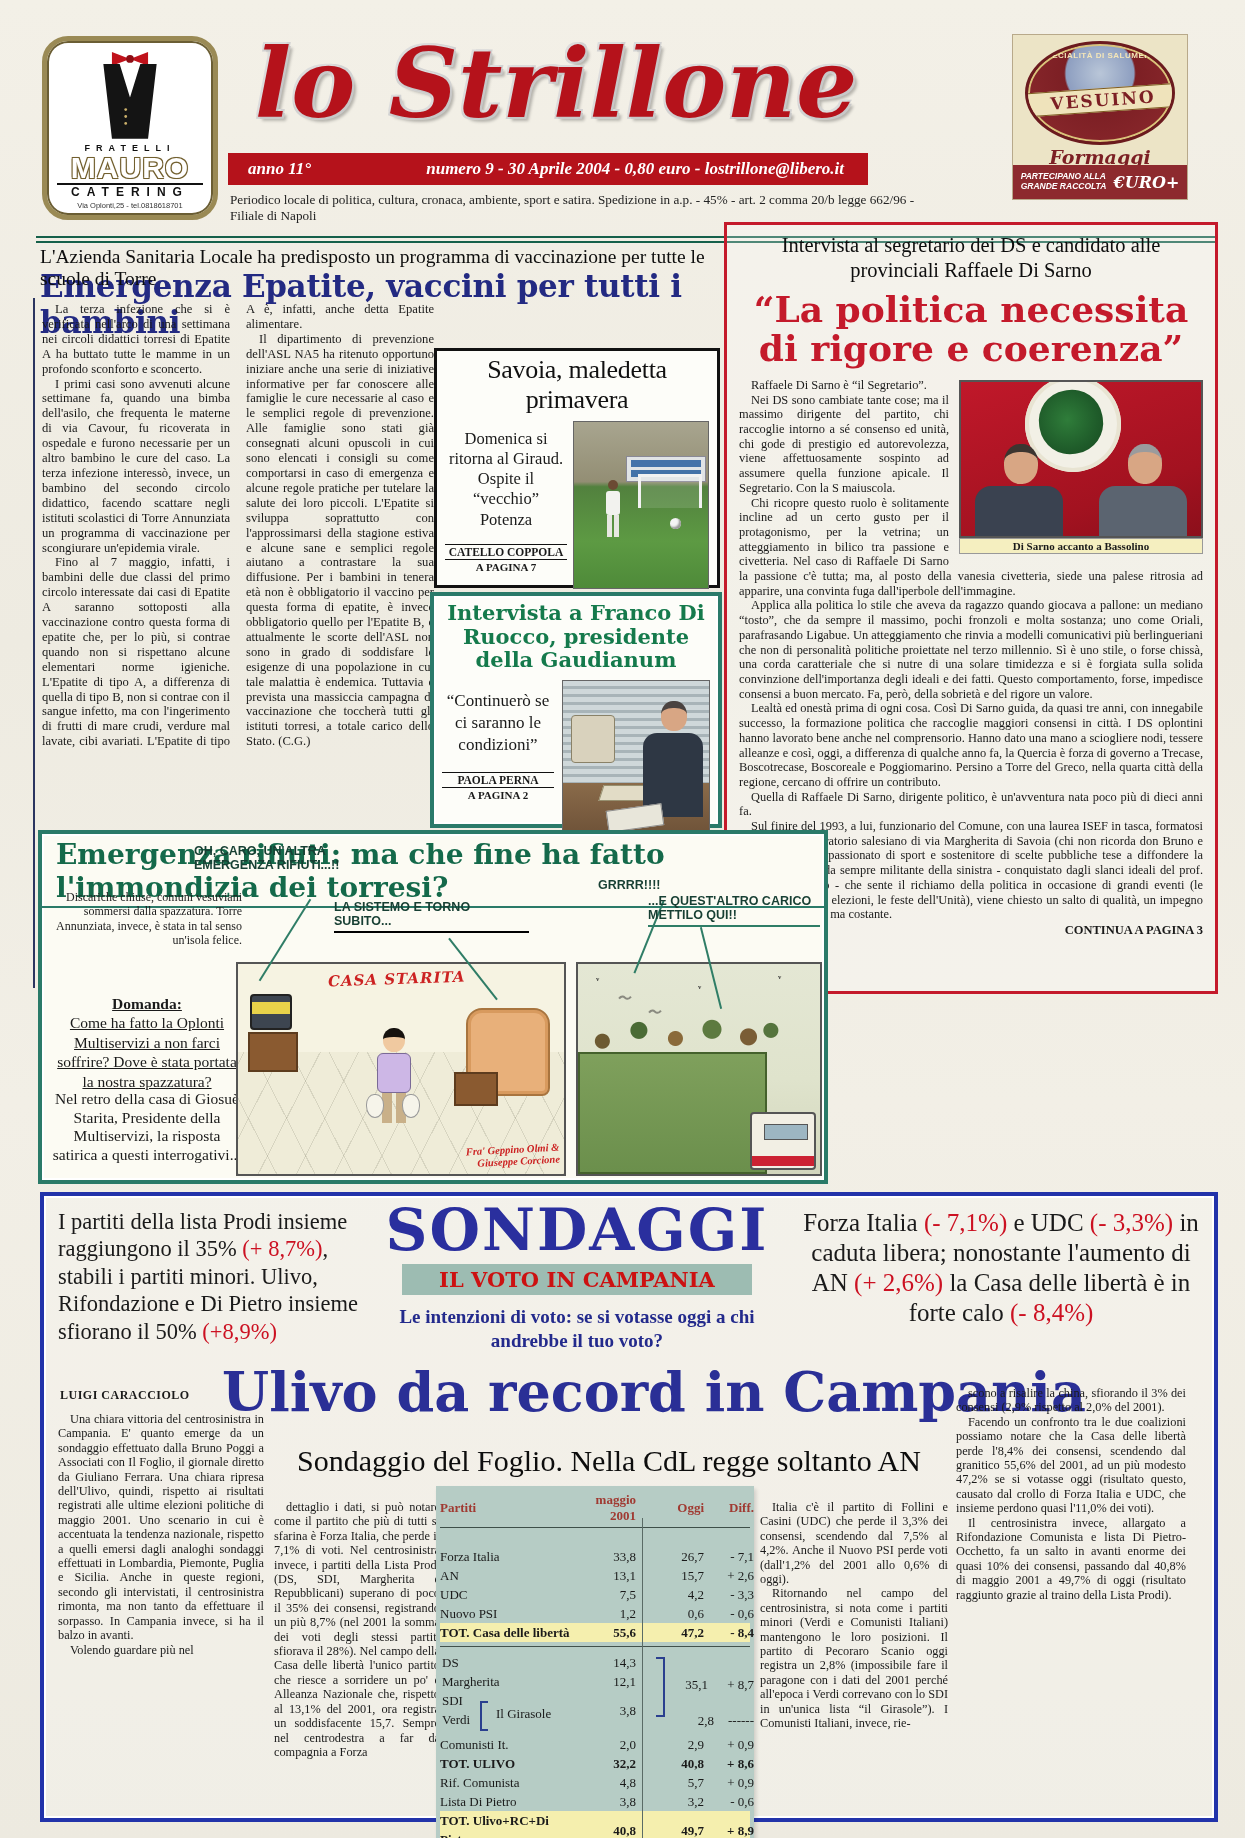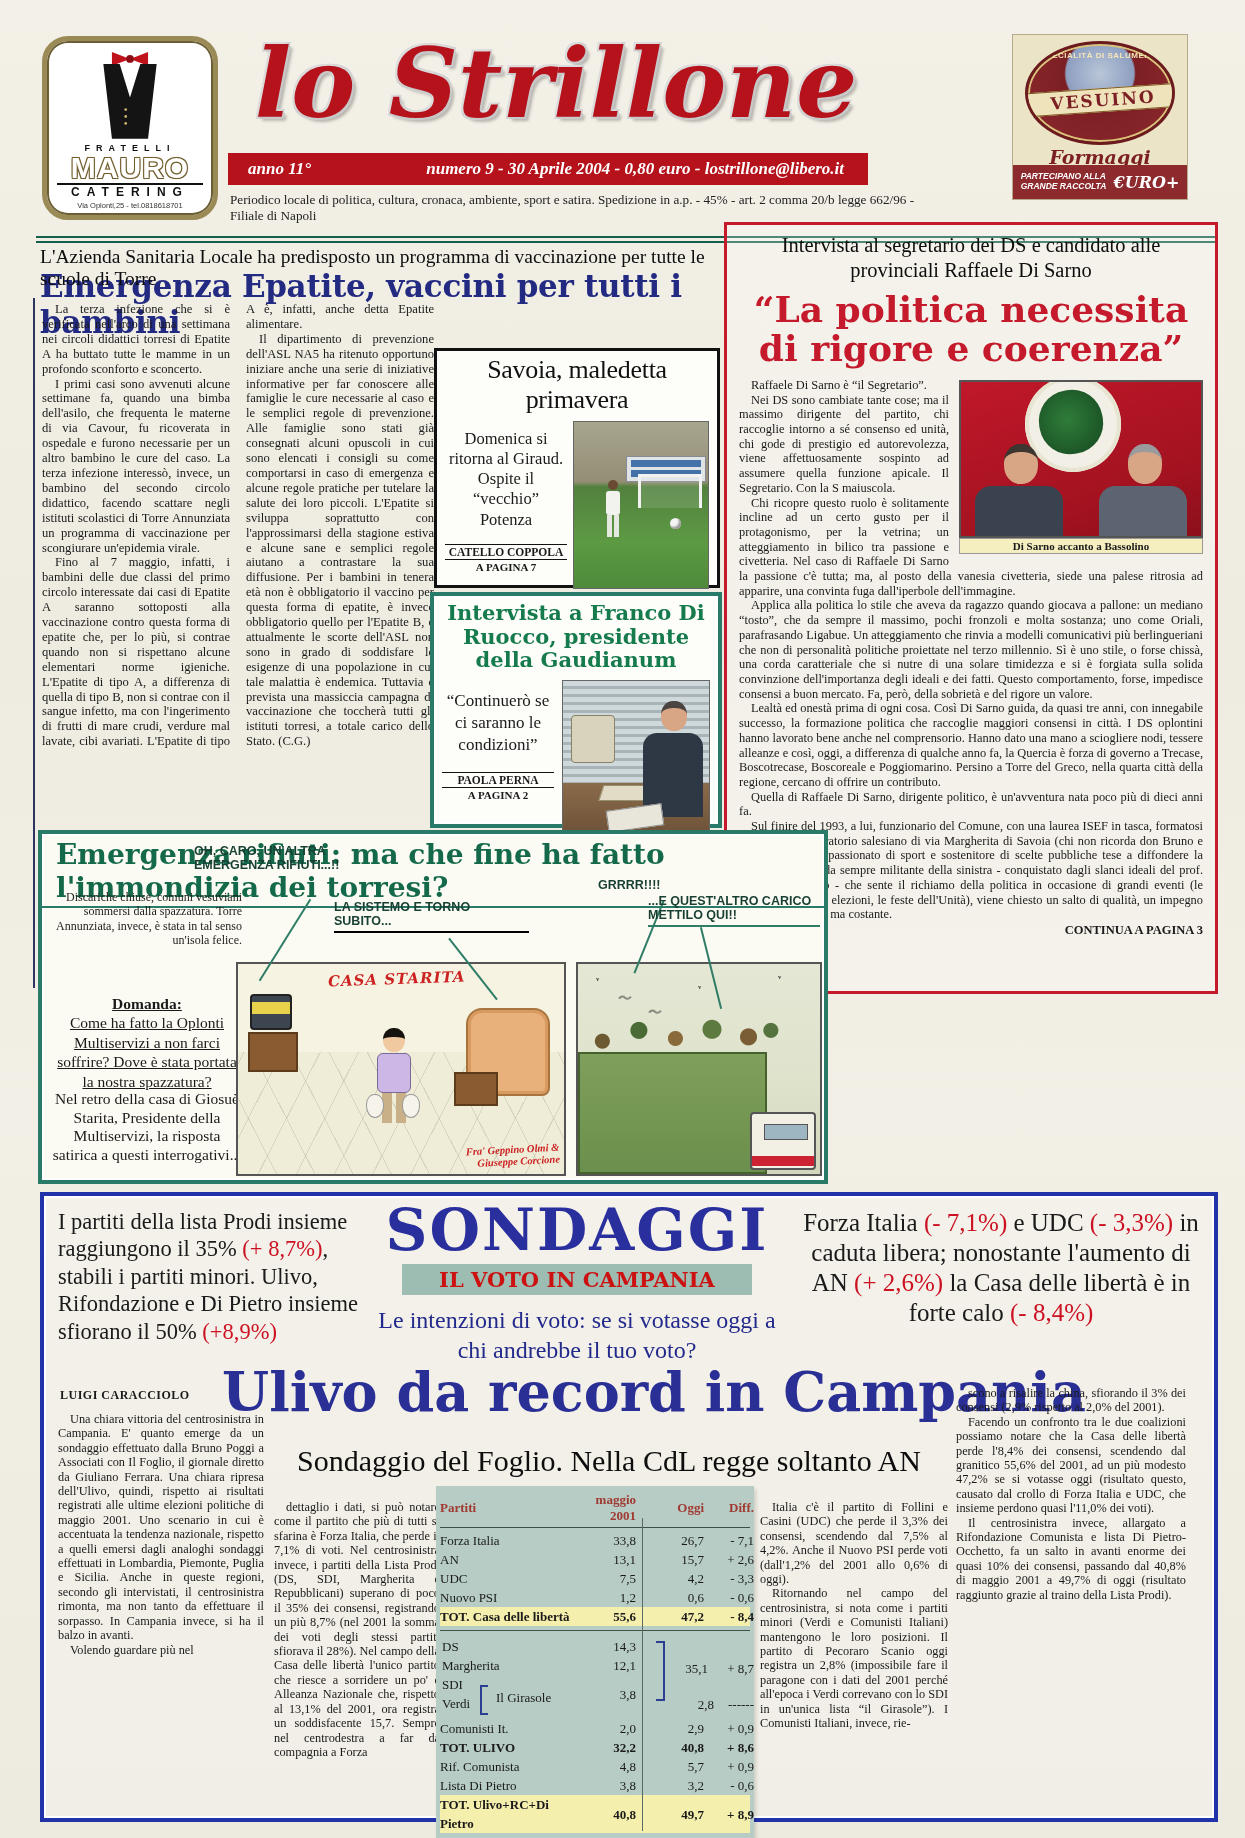--- a/index.html
+++ b/index.html
@@ -149,34 +149,34 @@
   .p2-smoke{position:absolute;color:#8a8a80;font-size:14px;font-weight:bold}
 
   
   .sondaggi-box{left:40px;top:1192px;width:1178px;height:630px;border:4px solid #2233aa;box-shadow:inset 0 0 0 2px #fff;background:rgba(255,255,255,.2)}
   .s-blurb-left{position:absolute;left:14px;top:12px;width:302px;font-size:22.5px;line-height:1.22}
   .s-blurb-right{position:absolute;left:748px;top:12px;width:418px;font-size:25px;line-height:1.2;text-align:center}
   .redtxt .red{color:#cc1122}
   .s-center{position:absolute;left:330px;top:2px;width:406px;text-align:center}
   .s-logo{font-family:"DejaVu Serif",serif;font-size:58px;font-weight:bold;color:#2a2f9e;letter-spacing:2px;line-height:64px}
   .s-band{width:86%;margin:2px auto 0;background:#9dbcb2;color:#cc1111;font-weight:bold;font-size:21px;padding:3px 0;font-family:"DejaVu Serif",serif}
-  .s-question{color:#232a8c;font-weight:normal;font-size:24px;margin-top:10px;line-height:1.25}
+  .s-question{color:#232a8c;font-weight:bold;font-size:19px;margin-top:10px;line-height:1.25}
   .s-headline{position:absolute;left:120px;top:164px;width:980px;text-align:center;font-family:"DejaVu Serif",serif;font-size:54px;font-weight:bold;color:#2a2f96}
   .s-subhead{position:absolute;left:120px;top:248px;width:890px;text-align:center;font-size:30px;color:#0d0d0d}
   .s-byline{position:absolute;left:16px;top:192px;font-size:12px;font-weight:bold;letter-spacing:.5px}
   .ncol{position:absolute;font-size:12.3px;line-height:14.4px;text-align:justify;overflow:hidden}
   .ncol p{text-indent:12px}
   .s-col1{left:14px;top:216px;width:206px;height:398px}
   .s-col2{left:230px;top:304px;width:166px;height:310px}
   .s-col4{left:716px;top:304px;width:188px;height:310px}
   .s-col5{left:912px;top:190px;width:230px;height:424px}
 
   .s-table{position:absolute;left:392px;top:290px;width:318px;background:#b6ccc5;padding:6px 4px 8px;box-shadow:2px 3px 4px rgba(0,0,0,.15)}
   .t-grid{display:grid;grid-template-columns:142px 54px 68px 50px;align-items:center}
-  .t-head{border-bottom:1.5px solid #3e4f49;padding-bottom:3px;margin-bottom:3px;color:#a03a32;font-weight:bold;font-size:13px}
+  .t-head{border-bottom:1.5px solid #3e4f49;padding-bottom:3px;margin-bottom:19px;color:#a03a32;font-weight:bold;font-size:13px}
   .t-head .num{text-align:right}
   .trow{font-size:13px;line-height:19px}
   .trow .num{text-align:right}
   .trow.bold{font-weight:bold}
   .trow.hl{background:#f5efae}
   .t-vline{position:absolute;left:206px;top:32px;bottom:10px;width:1px;background:#5a6b66}
   .t-gap{border-top:1px solid #41514c;margin:4px 0 8px}
   .t-block{position:relative;height:80px;font-size:13px}
   .t-block .lb{position:absolute;left:2px}
   .t-block .vm{position:absolute;left:142px;width:54px;text-align:right}

